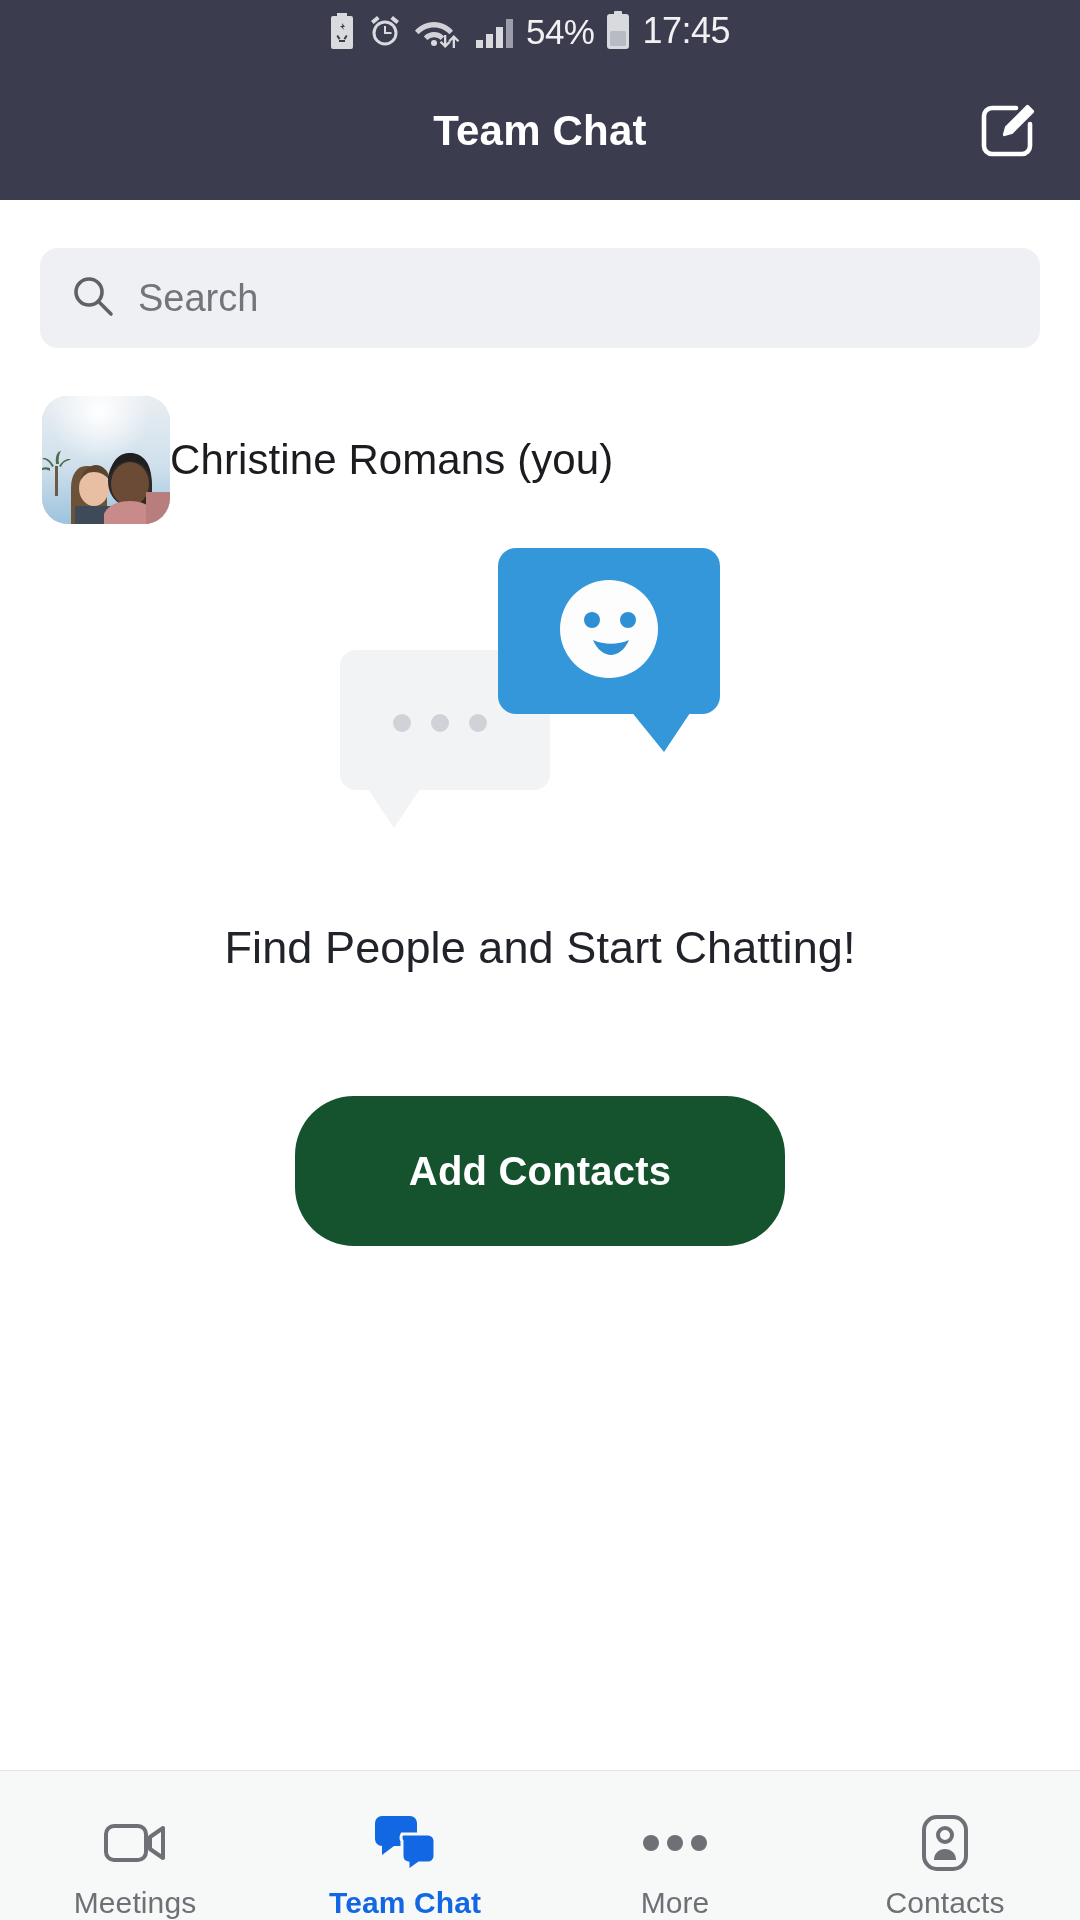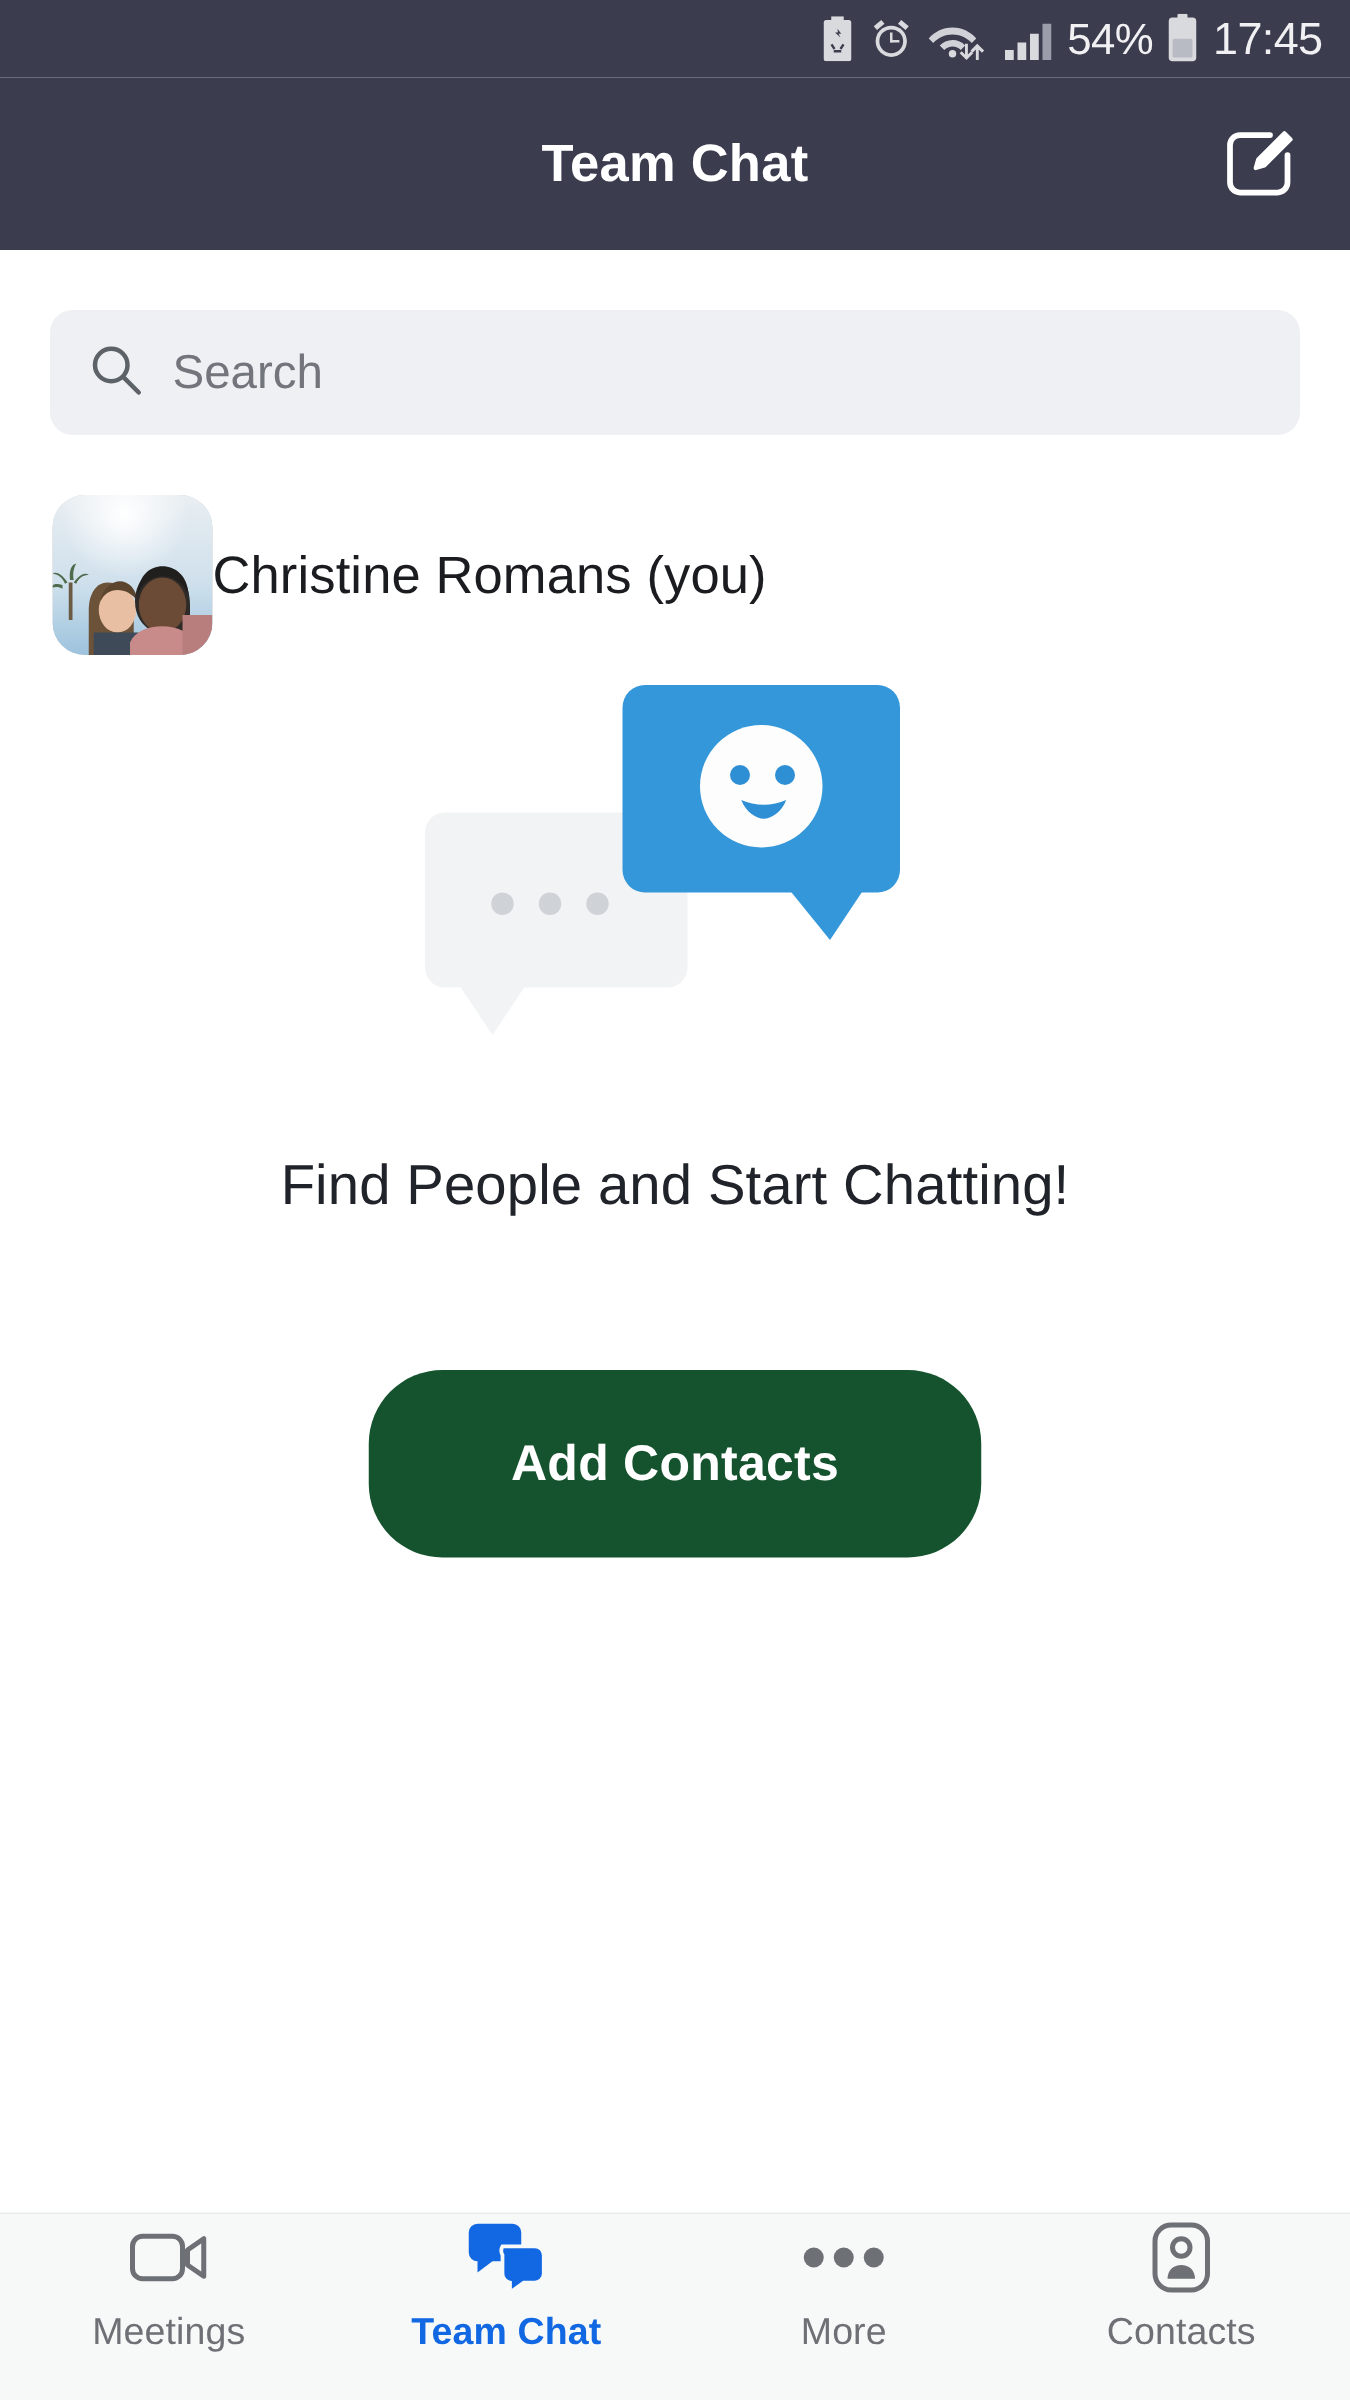--- a/index.html
+++ b/index.html
@@ -7,21 +7,21 @@
     width:1080px; height:1920px;
     background:#ffffff;
     font-family:"Liberation Sans", sans-serif;
     overflow:hidden;
   }
   #app { position:relative; width:1080px; height:1920px; display:flex; flex-direction:column; background:#ffffff; }
 
   
   .statusbar {
     height:62px; background:#3b3c4e; flex:0 0 62px;
-    display:flex; align-items:center; justify-content:flex-end;
+    display:flex; align-items:center; justify-content:center;
     padding-right:22px; gap:11px;
   }
   .sb-icon { display:flex; align-items:center; justify-content:center; }
   .sb-text {
     color:#f1f1f4; font-size:35px; font-weight:400;
     letter-spacing:-0.5px; line-height:1;
     font-family:"Liberation Sans", sans-serif;
   }
   .sb-clock { font-size:36px; }
 
@@ -79,21 +79,21 @@
     color:#ffffff; font-size:40px; font-weight:bold;
     display:flex; align-items:center; justify-content:center;
     font-family:"Liberation Sans", sans-serif; cursor:pointer;
     letter-spacing:0.2px;
   }
 
   
   .tabbar {
     flex:0 0 150px; height:150px; background:#f7f8f8;
     border-top:1px solid #e3e4e6;
-    display:flex; align-items:flex-start;
+    display:flex; align-items:flex-end;
   }
   .tab {
     flex:1 1 0; display:flex; flex-direction:column;
     align-items:center; justify-content:center; gap:14px; padding-top:6px;
   }
   .tab-icon { height:58px; display:flex; align-items:center; justify-content:center; }
   .tab-label { font-size:30px; color:#6d7075; letter-spacing:0.1px; }
   .tab.active .tab-label { color:#1268e3; font-weight:bold; }
 </style>
 </head>

